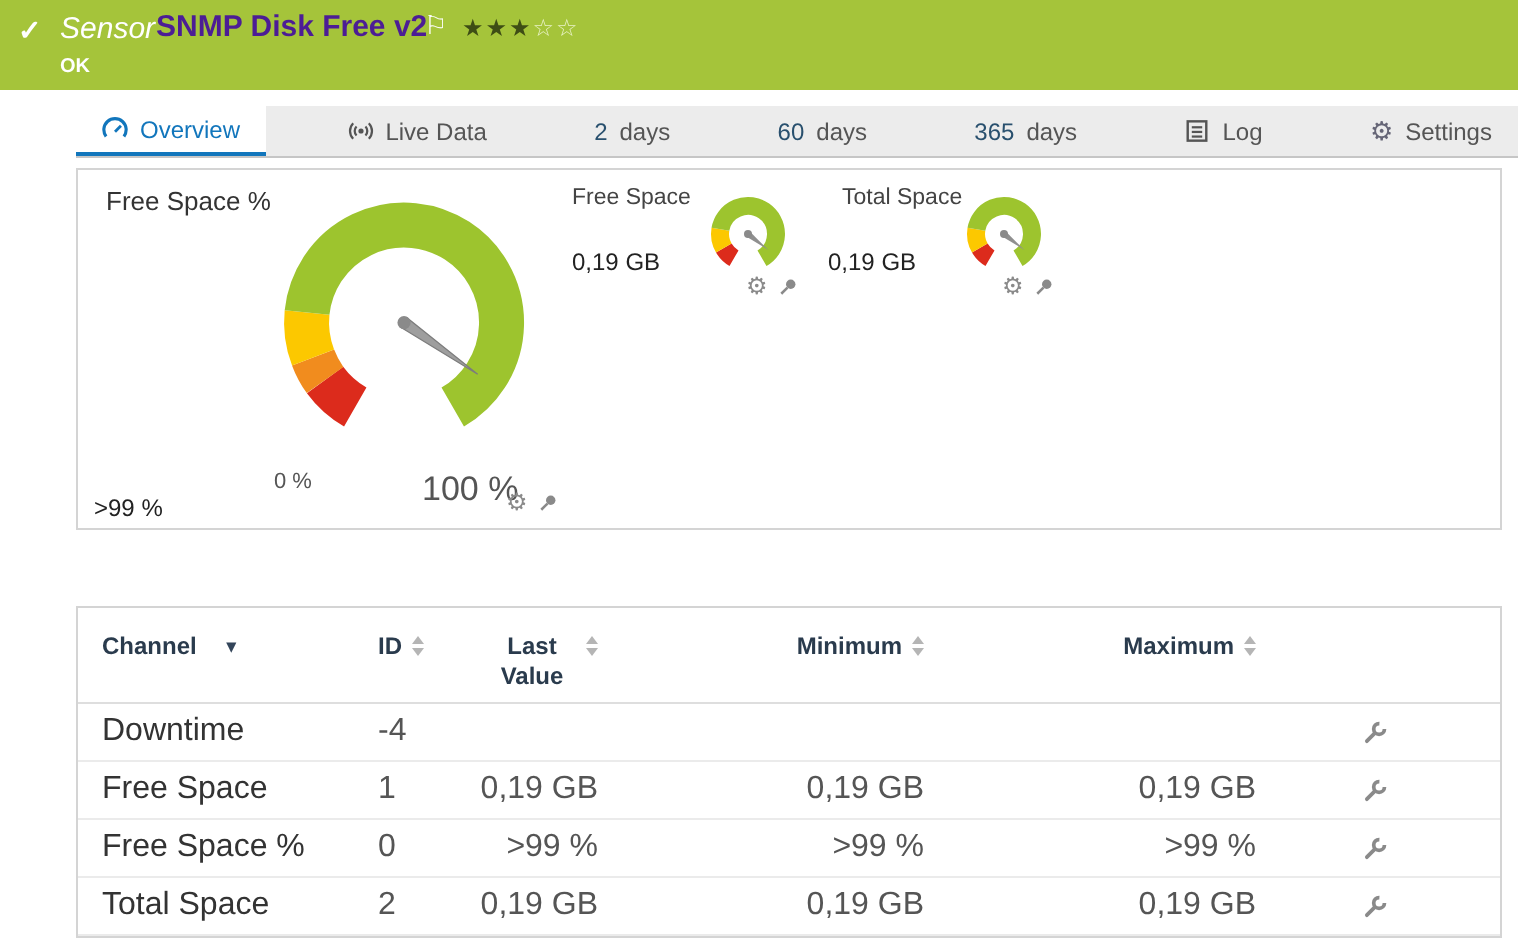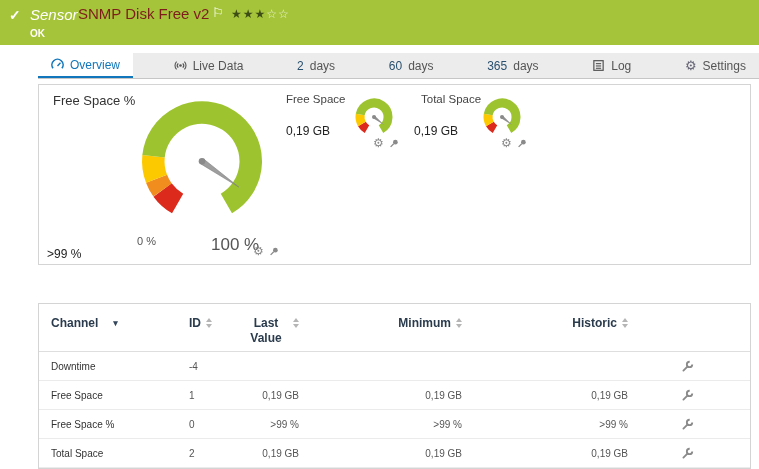--- a/index.html
+++ b/index.html
@@ -11,21 +11,21 @@
     background:#ffffff;
     position:relative;
     overflow:hidden;
     color:#333;
   }
 
   
   .header { position:absolute; left:0; top:0; width:759px; height:45px; background:#a5c43a; }
   .hdr-check { position:absolute; left:9px; top:7px; color:#ffffff; font-size:14px; font-weight:bold; }
   .hdr-kind  { position:absolute; left:30px; top:6px; color:#ffffff; font-size:15px; font-style:italic; }
-  .hdr-title { position:absolute; left:78px; top:5px; color:#7f1d1d; font-size:15px; font-weight:normal; }
+  .hdr-title { position:absolute; left:78px; top:5px; color:#4c1d95; font-size:15px; font-weight:bold; }
   .hdr-flag  { position:absolute; left:212px; top:5px; color:#ffffff; font-size:13px; }
   .hdr-stars { position:absolute; left:231px; top:7px; font-size:12px; letter-spacing:1px; }
   .stars-filled { color:#3e4d15; }
   .stars-empty  { color:#e9f2c6; }
   .hdr-status { position:absolute; left:30px; top:28px; color:#ffffff; font-size:10px; font-weight:bold; }
 
   
   .tabbar {
     position:absolute; left:38px; top:53px; width:721px; height:26px;
     background:#ececec; border-bottom:1px solid #c6c6c6;
@@ -73,21 +73,21 @@
 
   
   .thead {
     display:flex; height:48px; padding-top:12px;
     border-bottom:1px solid #dedede;
     font-size:12px; font-weight:bold; color:#2a3b4d;
   }
   .trow {
     display:flex; height:29px; align-items:center;
     border-bottom:1px solid #ebebeb;
-    font-size:10px; color:#444; cursor:pointer;
+    font-size:16px; color:#444; cursor:pointer;
   }
   .c-channel { width:150px; padding-left:12px; display:flex; align-items:flex-start; gap:15px; }
   .c-id      { width:40px;  display:flex; justify-content:flex-start; padding-right:8px; }
   .c-last    { width:78px;  display:flex; justify-content:flex-end; padding-right:8px; }
   .c-min     { width:163px; display:flex; justify-content:flex-end; padding-right:8px; }
   .c-max     { width:166px; display:flex; justify-content:flex-end; padding-right:8px; }
   .c-icon    { flex:1; display:flex; align-items:center; padding-left:45px; }
   .trow .c-channel { color:#333; align-items:center; }
   .trow .c-id, .trow .c-last, .trow .c-min, .trow .c-max { color:#555; }
 
@@ -233,21 +233,21 @@
         </span>
     </div>
     <div class="c-min">
       <span>Minimum</span>
       <span class="sort">
           <i class="up"></i>
           <i class="down"></i>
         </span>
     </div>
     <div class="c-max">
-      <span>Historic</span>
+      <span>Maximum</span>
       <span class="sort">
           <i class="up"></i>
           <i class="down"></i>
         </span>
     </div>
     <div class="c-icon"></div>
   </div>
 
   <div class="trow">
     <div class="c-channel">Downtime</div>

